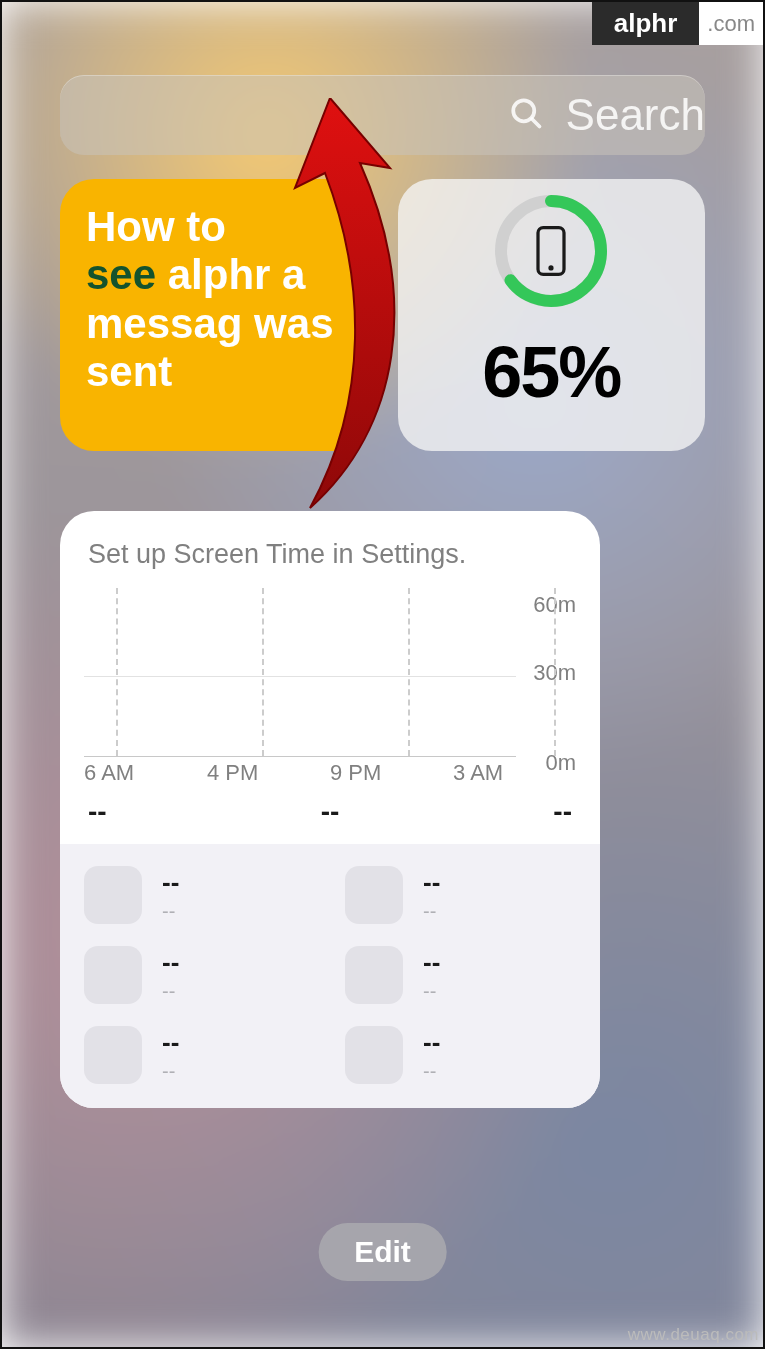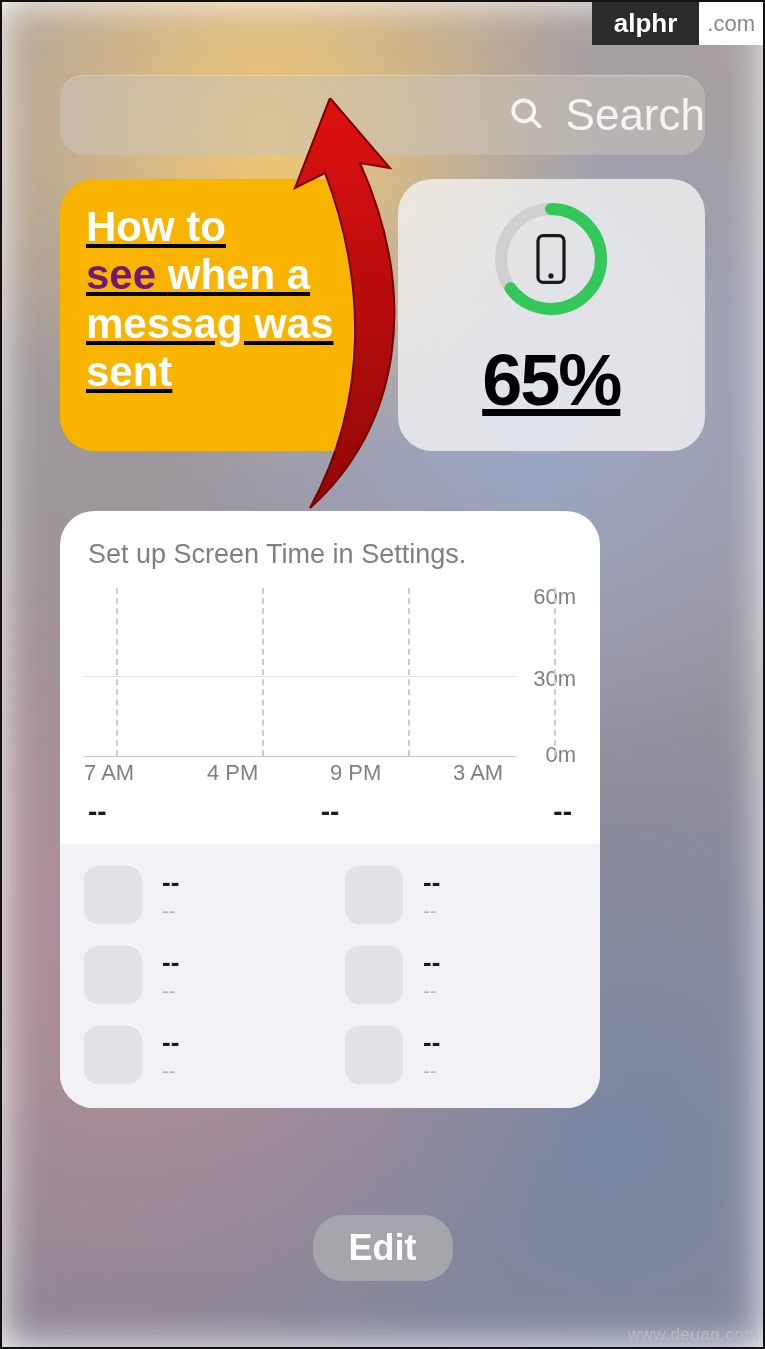--- a/index.html
+++ b/index.html
@@ -26,55 +26,55 @@
     height: 80px; border-radius: 24px;
     background: rgba(200,195,185,0.55);
     display:flex; align-items:center; justify-content:flex-end;
     gap: 22px;
     box-shadow: inset 0 1px 0 rgba(255,255,255,0.3);
   }
   .search-bar svg { width: 36px; height: 36px; }
   .search-label { font-size: 44px; font-weight: 500; color: rgba(255,255,255,0.85); }
 
   
-  .widgets-row { display:flex; gap: 30px; margin-top: 24px; text-decoration: underline; }
+  .widgets-row { display:flex; gap: 30px; margin-top: 24px; }
   .widget-small { width: 308px; height: 272px; border-radius: 34px; }
 
   .notes-widget {
     background: #f9b400;
     padding: 24px 26px;
   }
   .notes-text { font-size: 42px; font-weight: 800; line-height: 1.15; color:#fff; }
-  .notes-text .yellow { color:#701a75; }
+  .notes-text .yellow { color:#14532d; }
 
   .battery-widget {
     background: rgba(245,245,245,0.78);
     display:flex; flex-direction:column; align-items:center; justify-content:flex-start;
-    padding-top: 20px;
+    padding-top: 12px;
   }
   .ring-wrap { position:relative; width:120px; height:120px; }
   .ring-wrap svg { width:120px; height:120px; transform: rotate(-90deg); }
   .ring-bg { stroke:#d0d0d0; }
   .ring-fg { stroke:#34c759; }
   .phone-icon { position:absolute; inset:0; display:flex; align-items:center; justify-content:center; }
   .phone-icon svg { transform:none; width:34px; height:52px; }
   .battery-pct { font-size: 72px; font-weight: 700; color:#000; margin-top: 20px; letter-spacing:-2px; }
 
   
   .screentime {
     margin-top: 60px;
     width: 540px; border-radius: 34px;
     background: #fff;
     overflow:hidden;
   }
   .st-head { padding: 28px 28px 8px 28px; font-size: 27px; color:#808080; }
   .st-chart { position:relative; margin: 10px 24px 0 24px; height: 170px; }
-  .st-chart .ylabel { position:absolute; right:0; font-size:22px; color:#808080; }
+  .st-chart .ylabel { position:absolute; right:0; font-size:22px; color:#808080;margin-top:8px; }
   .st-chart .yl60 { top:-4px; }
-  .st-chart .yl30 { top:78px; }
+  .st-chart .yl30 { top:64px; }
   .st-chart .yl0  { top:154px;text-align:right; }
   .st-chart .baseline { position:absolute; left:0; right:60px; top:168px; height:1px; background:#c8c8c8; }
   .st-chart .midline  { position:absolute; left:0; right:60px; top:88px;  height:1px; background:#e2e2e2; }
   .st-chart .vline { position:absolute; top:0; bottom:2px; width:2px; border-left:2px dashed #ccc; }
   .v1 { left: 32px; } .v2 { left: 178px; } .v3 { left: 324px; } .v4 { left: 470px; }
   .st-xlabels { display:flex; margin: 2px 24px 0 24px; font-size:22px; color:#808080; }
   .st-xlabels span { width:146px; }
   .st-dashes { display:flex; justify-content:space-between; margin: 10px 28px 0 28px; font-size:28px; font-weight:600; color:#1a1a1a; }
   .st-divider { height:16px; }
 
@@ -83,21 +83,21 @@
   .app-row { display:flex; align-items:center; gap:20px; }
   .app-icon { width:58px; height:58px; border-radius:14px; background:#e2e1e7; }
   .app-text .line1 { font-size:26px; font-weight:700; color:#1a1a1a; }
   .app-text .line2 { font-size:20px; color:#b0b0b5; margin-top:2px; }
 
   
   .edit-pill {
     position:absolute; left:50%; transform:translateX(-50%);
     bottom: 68px;
     background: rgba(170,170,175,0.85);
-    color:#fff; font-size:36px; font-weight:700;
+    color:#fff; font-size:30px; font-weight:700;
     padding: 12px 36px; border-radius: 30px;
   }
 
   
   .alphr {
     position:absolute; top:2px; right:2px;
     display:flex; font-size:26px; font-weight:700;
   }
   .alphr .dark { background:#2b2b2b; color:#fff; padding:6px 22px; }
   .alphr .light { background:#fff; color:#888; padding:6px 8px; font-weight:400; font-size:22px; display:flex; align-items:center;}
@@ -120,21 +120,21 @@
         <line x1="16" y1="16" x2="21" y2="21"></line>
       </svg>
     </span>
     <span class="search-label">Search</span>
   </div>
 
   <div class="widgets-row">
     <div class="widget-small notes-widget">
       <div class="notes-text">
         <span>How to </span><br>
-        <span class="yellow">see </span><span>when a messag was sent</span>
+        <span class="yellow">see </span><span>alphr a messag was sent</span>
       </div>
     </div>
 
     <div class="widget-small battery-widget">
       <div class="ring-wrap">
         <svg viewBox="0 0 120 120">
           <circle class="ring-bg" cx="60" cy="60" r="50" fill="none" stroke-width="12"></circle>
           <circle class="ring-fg" cx="60" cy="60" r="50" fill="none" stroke-width="12" stroke-linecap="round" stroke-dasharray="314" stroke-dashoffset="110"></circle>
         </svg>
         <span class="phone-icon">
@@ -156,21 +156,21 @@
       <span class="ylabel yl30">30m</span>
       <span class="ylabel yl0">0m</span>
       <div class="midline"></div>
       <div class="baseline"></div>
       <div class="vline v1"></div>
         <div class="vline v2"></div>
         <div class="vline v3"></div>
         <div class="vline v4"></div>
     </div>
     <div class="st-xlabels">
-      <span>7 AM</span>
+      <span>6 AM</span>
       <span>4 PM</span>
       <span>9 PM</span>
       <span>3 AM</span>
     </div>
     <div class="st-dashes">
       <span>--</span>
       <span>--</span>
       <span>--</span>
     </div>
     <div class="st-divider"></div>

